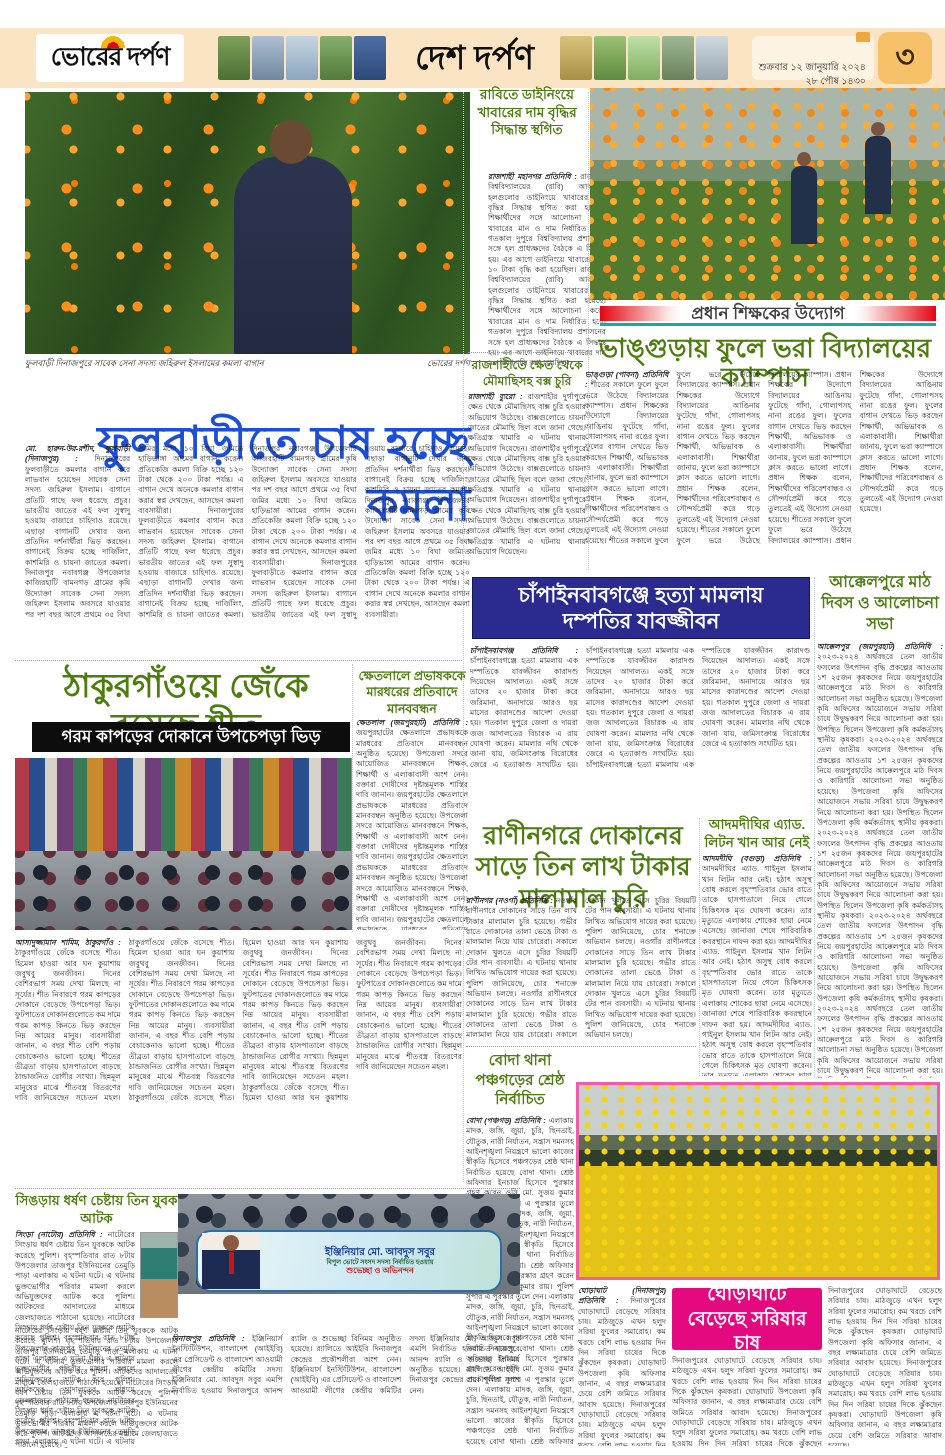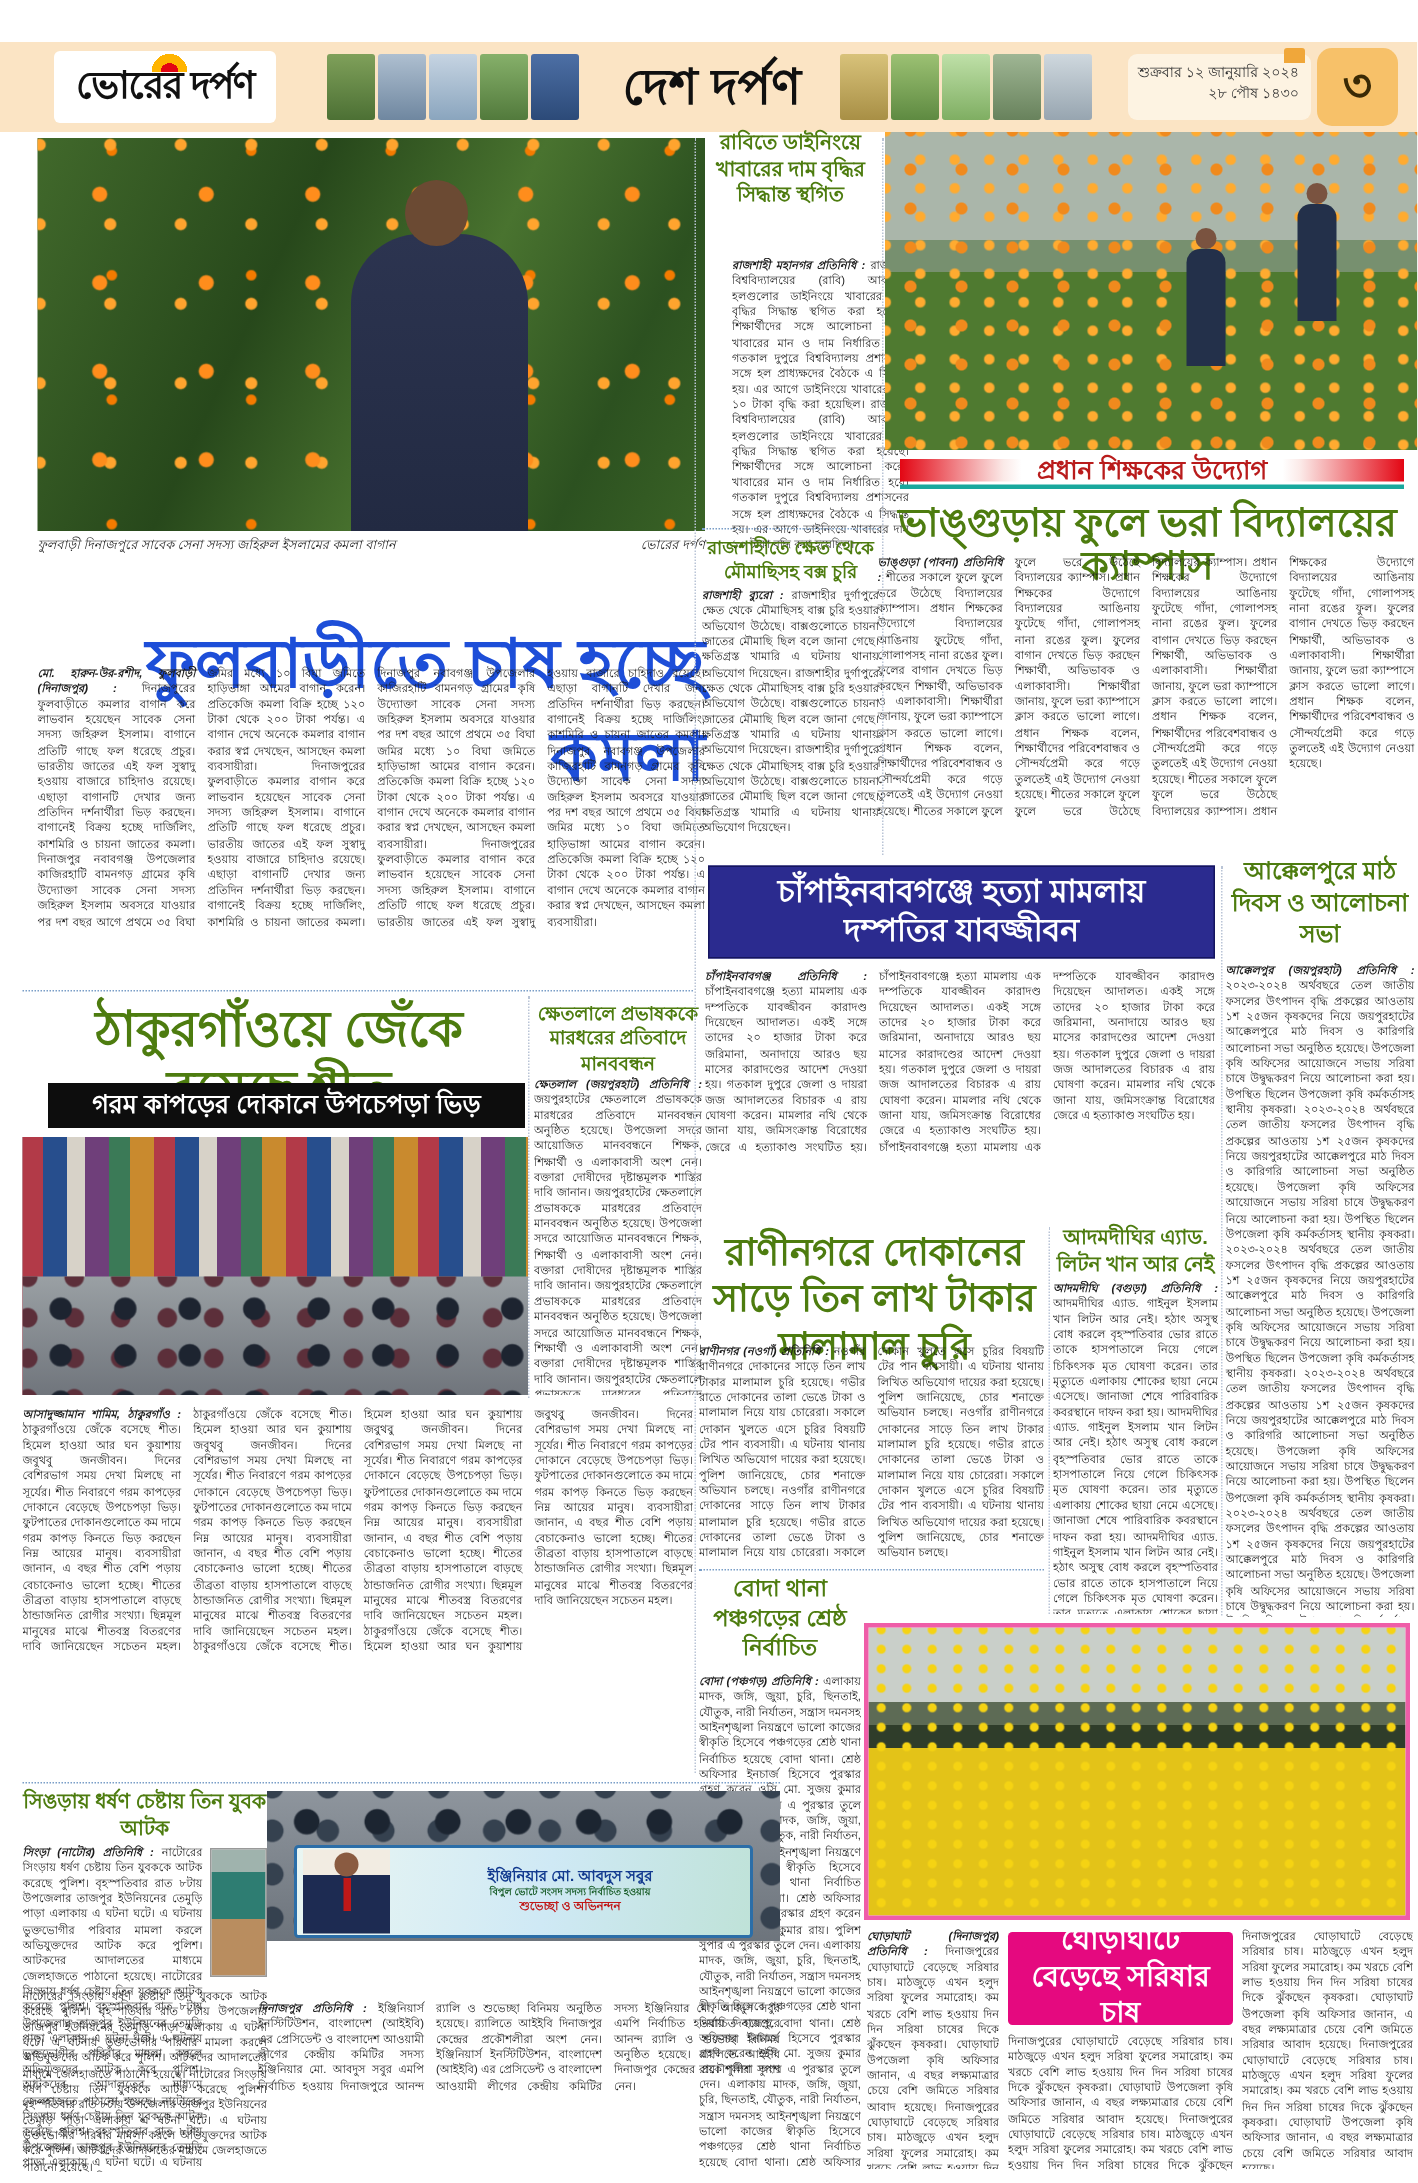--- a/index.html
+++ b/index.html
@@ -8,21 +8,21 @@
   #page { position:relative; width:945px; height:1455px; background:#fff; overflow:hidden;text-decoration:underline; }
 
   
   #masthead { position:absolute; left:0; top:28px; width:945px; height:60px; background:#fbe4c4; }
   .logo-box { position:absolute; left:36px; top:6px; width:148px; height:48px; background:#fff; border-radius:4px; display:flex; align-items:center; justify-content:center; }
   .logo-title { font-size:25px; font-weight:800; color:#111; letter-spacing:-1px; position:relative; }
   .logo-sun { position:absolute; left:64px; top:1px; width:26px; height:13px; border-radius:13px 13px 0 0; background:radial-gradient(circle at 50% 100%, #e30613 0 6px, #ffb400 6px 12px, transparent 12px); }
   .photo-strip { position:absolute; top:8px; height:44px; display:flex; gap:2px; }
   .photo-strip .thumb { width:32px; height:44px; border-radius:2px; }
   .section-title { position:absolute; left:392px; top:4px; width:165px; text-align:center; font-size:33px; font-weight:800; color:#101010; }
-  .date-box { position:absolute; left:752px; top:8px; width:122px; height:44px; background:#fdf3e2; border-radius:6px; padding:6px 8px 0 0; text-align:right; font-size:9.5px; line-height:1.5; color:#333; }
+  .date-box { position:absolute; left:752px; top:8px; width:122px; height:44px; background:#fdf3e2; border-radius:6px; padding:24px 8px 0 0; text-align:right; font-size:9.5px; line-height:1.5; color:#333; }
   .date-corner { position:absolute; right:4px; top:-4px; width:14px; height:10px; background:#f0a73a; border-radius:2px 2px 0 0; }
   .page-tab { position:absolute; left:878px; top:4px; width:54px; height:52px; background:#f7c169; border-radius:10px; display:flex; align-items:center; justify-content:center; font-size:30px; font-weight:800; color:#3a2a05; }
 
   
   .abs { position:absolute; }
   .hl { font-weight:800; color:#4d7c0f; text-align:center; }
   .hl-red { font-weight:800; color:#1d4ed8; text-align:right;margin-top:40px; }
   .body-txt { font-size:7.5px; line-height:1.38; text-align:justify; color:#1c1c1c; overflow:hidden; }
   .byline { font-weight:700; font-style:italic; }
   .cols2 { column-count:2; column-gap:8px; }
@@ -32,21 +32,21 @@
   .boxed-blue { background:#2b2b8f; color:#fff; font-weight:800; text-align:center; display:flex; align-items:center; justify-content:center; border:1px solid #15155e; }
   .boxed-black { background:#0d0d0d; color:#fff; font-weight:800; text-align:center; display:flex; align-items:center; justify-content:center; }
   .boxed-pink { background:#e5097f; color:#fff; font-weight:800; text-align:center; display:flex; align-items:center; justify-content:center; border-radius:3px; }
   .dotted-h { position:absolute; border-top:1.5px dotted #7a9ec7; }
   .dotted-v { position:absolute; border-left:1px dotted #b9c4d6; }
 
   
   .kicker { display:flex; align-items:center; height:22px; border-bottom:3px solid #19a89d; }
   .kicker .bar-l { flex:1; height:15px; background:linear-gradient(to right,#e30613,#fbe9e7 85%,transparent); }
   .kicker .bar-r { flex:1; height:15px; background:linear-gradient(to left,#e30613,#fbe9e7 85%,transparent); }
-  .kicker .kicker-text { padding:0 10px; font-size:17px; font-weight:800; color:#b91c1c; white-space:nowrap; }
+  .kicker .kicker-text { padding:0 10px; font-size:17px; font-weight:800; color:#404040; white-space:nowrap; }
 
   
   .pullquote { position:absolute; left:247px; top:505px; width:134px; height:58px; background:#def3f8; border:2.5px solid #23b2a6; border-radius:10px; box-shadow:inset 0 0 0 2px #fff; display:flex; align-items:center; justify-content:center; text-align:center; font-size:13px; font-weight:800; color:#15159b; }
   .pullquote:before { content:""; position:absolute; left:-16px; top:14px; border-top:13px solid transparent; border-bottom:13px solid transparent; border-left:17px solid #e30613; }
 
   
   .photo { position:absolute; overflow:hidden; }
   .orchard { background:
       radial-gradient(circle, #ff8d1c 0 4.5px, transparent 5.5px),
       radial-gradient(circle, #ffa42e 0 3.5px, transparent 4.5px),
@@ -75,21 +75,21 @@
       background-size:43px 31px, 31px 27px, 100% 100%; background-position:4px 6px, 19px 14px, 0 0; }
   .mustard { border:3px solid #ef5da8; background:
       radial-gradient(circle, #f5d313 0 2.5px, transparent 3.5px),
       linear-gradient(#c9cfc9 0 26%, #5d6b55 26% 34%, #2f3d2a 34% 42%, #e3c318 42% 100%);
       background-size:17px 13px, 100% 100%; background-position:0 86px, 0 0; }
   .rally { background:
       radial-gradient(circle, #1c2531 0 8px, transparent 9px),
       radial-gradient(circle, #35414f 0 7px, transparent 8px),
       linear-gradient(#8e959d,#6d747c);
       background-size:47px 33px, 37px 29px, 100% 100%; background-position:3px 4px, 22px 12px, 0 0; }
-  .rally-banner { position:absolute; left:18px; bottom:2px; width:306px; height:62px; background:linear-gradient(100deg,#eaf6f2,#cfe9f5 55%,#bfe2d8); border:2px solid #2b6ea8; border-radius:3px; display:flex; align-items:center; }
+  .rally-banner { position:absolute; left:18px; bottom:2px; width:306px; height:62px; background:linear-gradient(100deg,#eaf6f2,#cfe9f5 55%,#bfe2d8); border:2px solid #2b6ea8; border-radius:15px; display:flex; align-items:center; }
   .banner-portrait { width:58px; height:56px; margin-left:4px; background:linear-gradient(#f2ece2 0 30%, #1d2b52 30%); position:relative; flex:none; }
   .banner-portrait:before { content:""; position:absolute; top:2px; left:21px; width:16px; height:16px; border-radius:50%; background:#8a5b41; }
   .banner-portrait:after { content:""; position:absolute; top:19px; left:27px; width:5px; height:22px; background:#c01818; }
   .banner-lines { flex:1; text-align:center; line-height:1.25; }
   .banner-lines .l1 { font-size:10px; font-weight:800; color:#123a8f; }
   .banner-lines .l2 { font-size:6.5px; font-weight:700; color:#1a5e2a; }
   .banner-lines .l3 { font-size:8px; font-weight:800; color:#c01818; }
   .veil-photo { background:linear-gradient(#9fb3ad 0 18%, #2e7d72 18% 55%, #b98d5f 55%); border:1px solid #999; }
 </style>
 </head>

